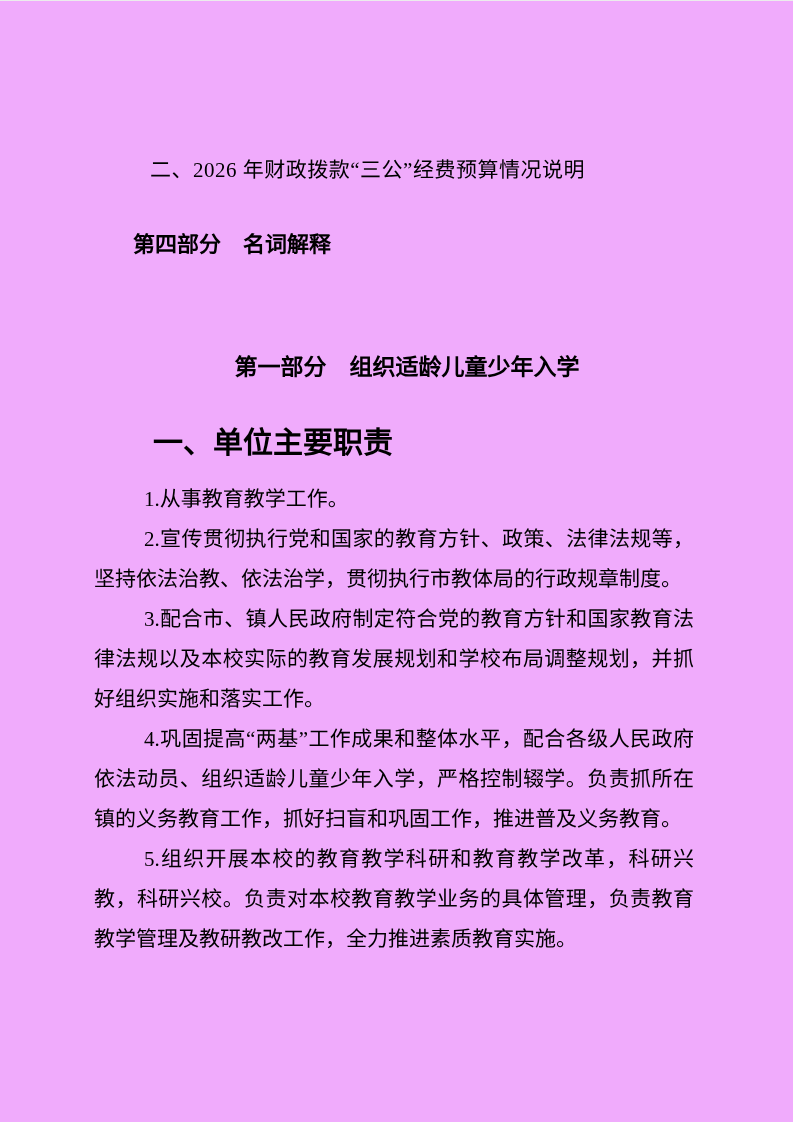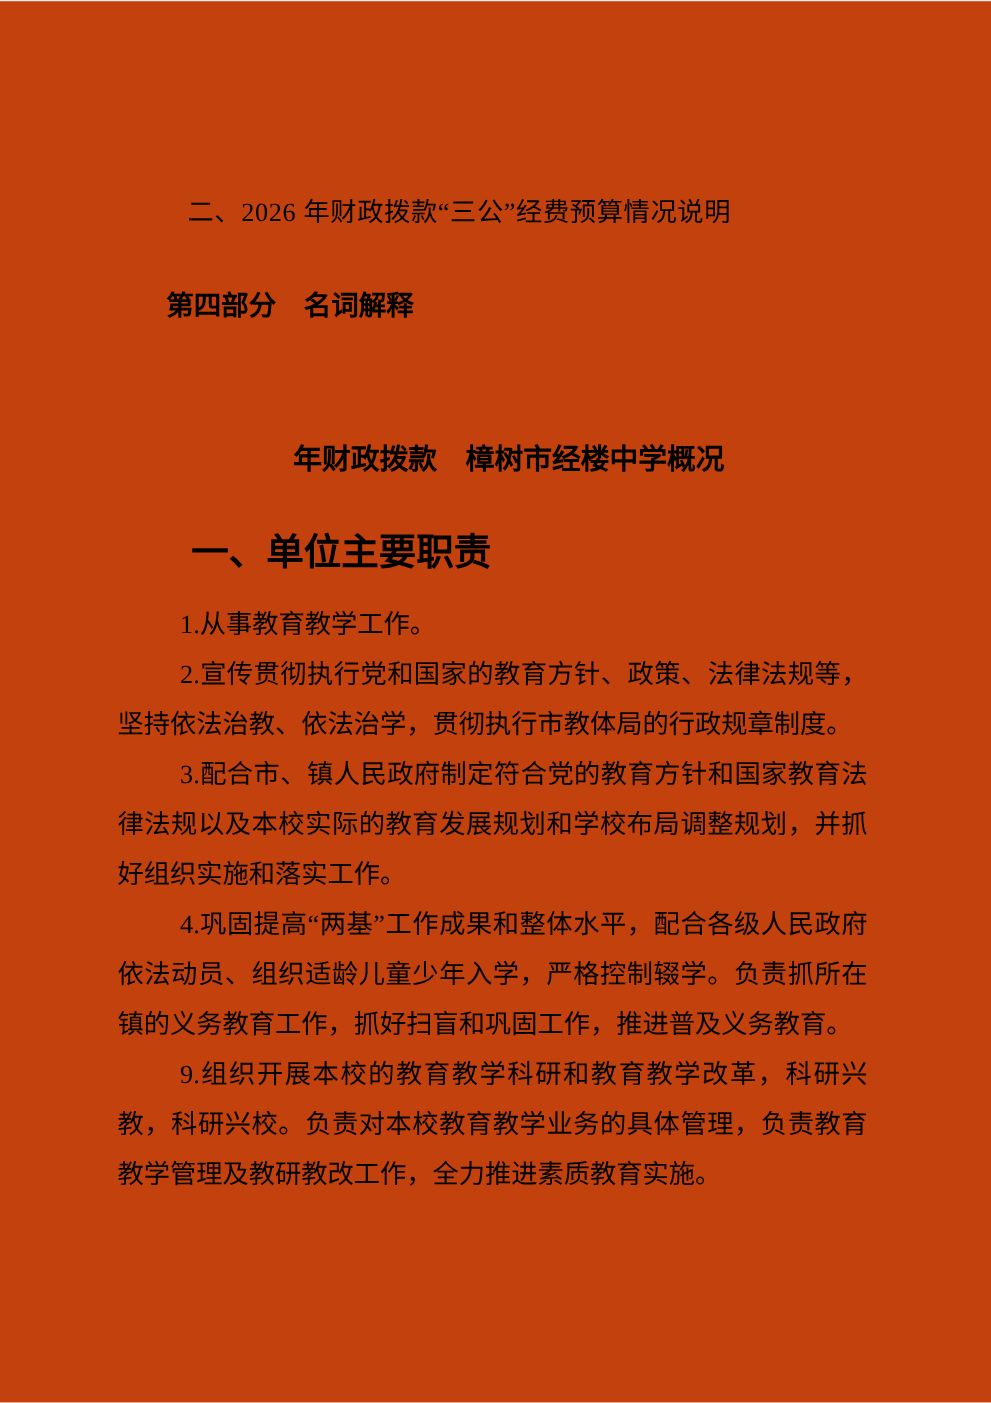--- a/index.html
+++ b/index.html
@@ -6,21 +6,21 @@
 
   html, body {
     width: 793px;
     background: #ffffff;
   }
 
   .page {
     position: relative;
     width: 793px;
     height: 1122px;
-    background: #c2410c;
+    background: #f0abfc;
     overflow: hidden;
     border-top: 1px solid #ececec;
     color: #000000;
   }
 
   
   .toc-line {
     position: absolute;
     top: 156px;
     left: 150px;
@@ -92,25 +92,25 @@
 </style>
 </head>
 <body>
 
 <div class="page">
 
   <div class="toc-line">二、2026 年财政拨款“三公”经费预算情况说明</div>
 
   <div class="section-heading">第四部分　名词解释</div>
 
-  <div class="part-title">年财政拨款　樟树市经楼中学概况</div>
+  <div class="part-title">第一部分　组织适龄儿童少年入学</div>
 
   <div class="subsection-heading">一、单位主要职责</div>
 
   <div class="body-block">
     <p>1.从事教育教学工作。</p>
     <p>2.宣传贯彻执行党和国家的教育方针、政策、法律法规等，坚持依法治教、依法治学，贯彻执行市教体局的行政规章制度。</p>
     <p>3.配合市、镇人民政府制定符合党的教育方针和国家教育法律法规以及本校实际的教育发展规划和学校布局调整规划，并抓好组织实施和落实工作。</p>
     <p>4.巩固提高“两基”工作成果和整体水平，配合各级人民政府依法动员、组织适龄儿童少年入学，严格控制辍学。负责抓所在镇的义务教育工作，抓好扫盲和巩固工作，推进普及义务教育。</p>
-    <p>9.组织开展本校的教育教学科研和教育教学改革，科研兴教，科研兴校。负责对本校教育教学业务的具体管理，负责教育教学管理及教研教改工作，全力推进素质教育实施。</p>
+    <p>5.组织开展本校的教育教学科研和教育教学改革，科研兴教，科研兴校。负责对本校教育教学业务的具体管理，负责教育教学管理及教研教改工作，全力推进素质教育实施。</p>
   </div>
 
 </div>
 
 </body></html>

